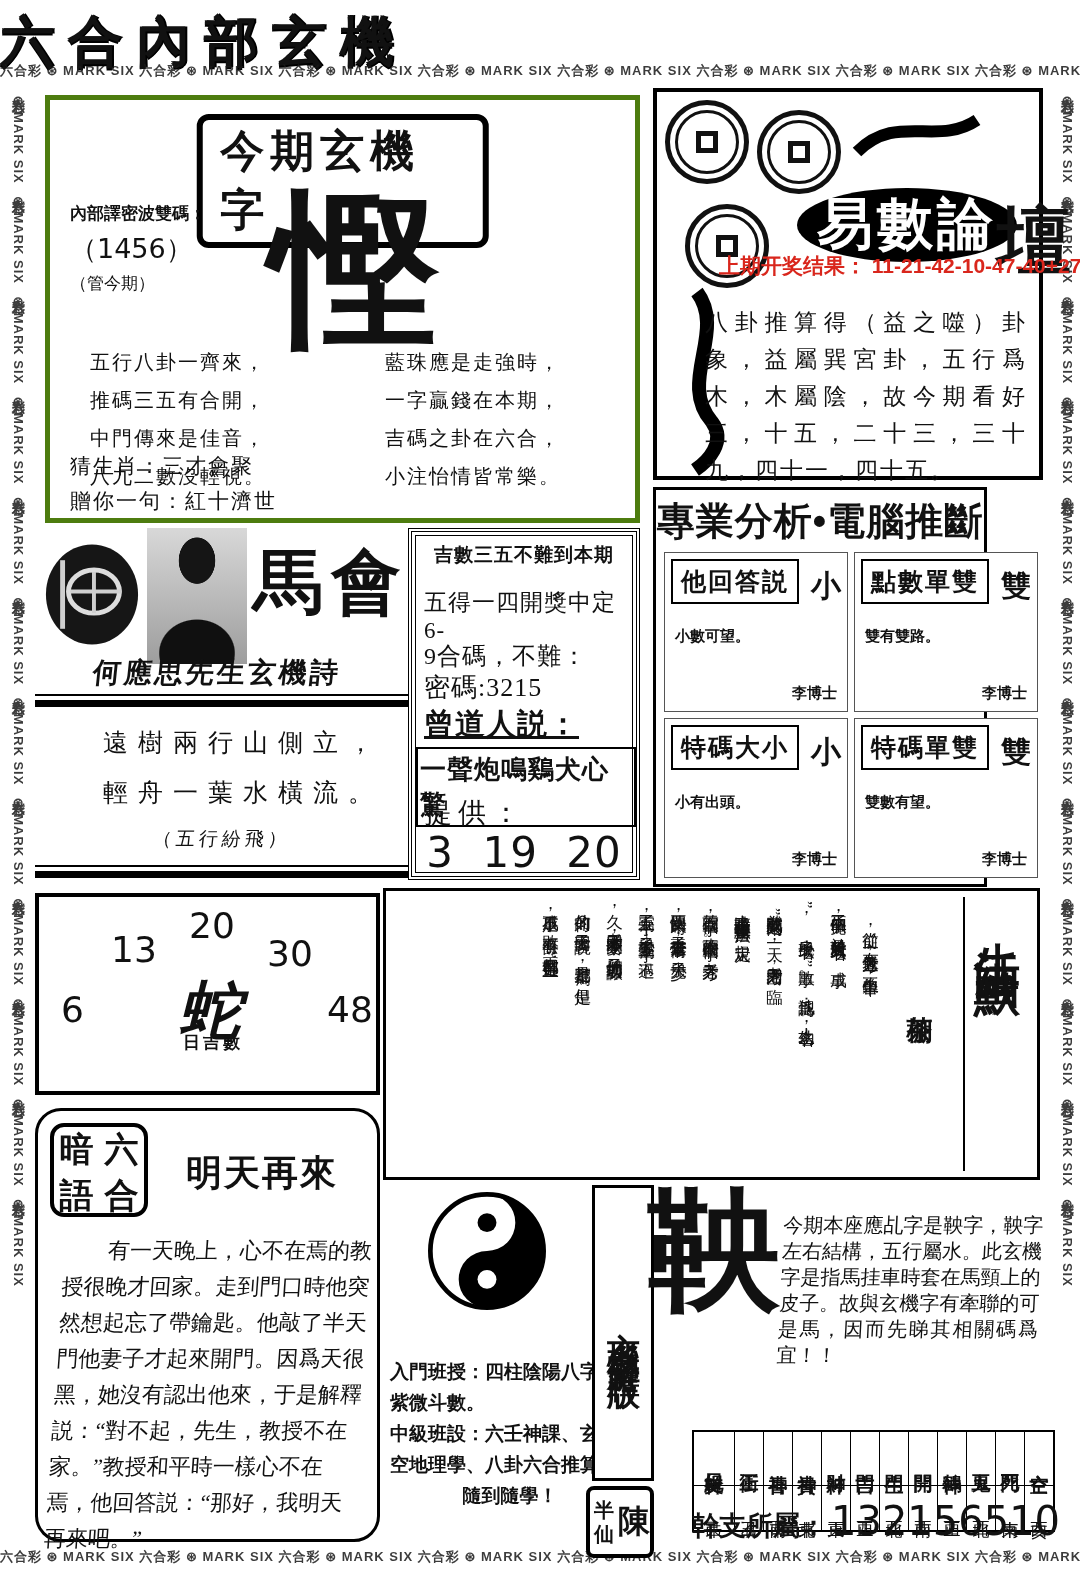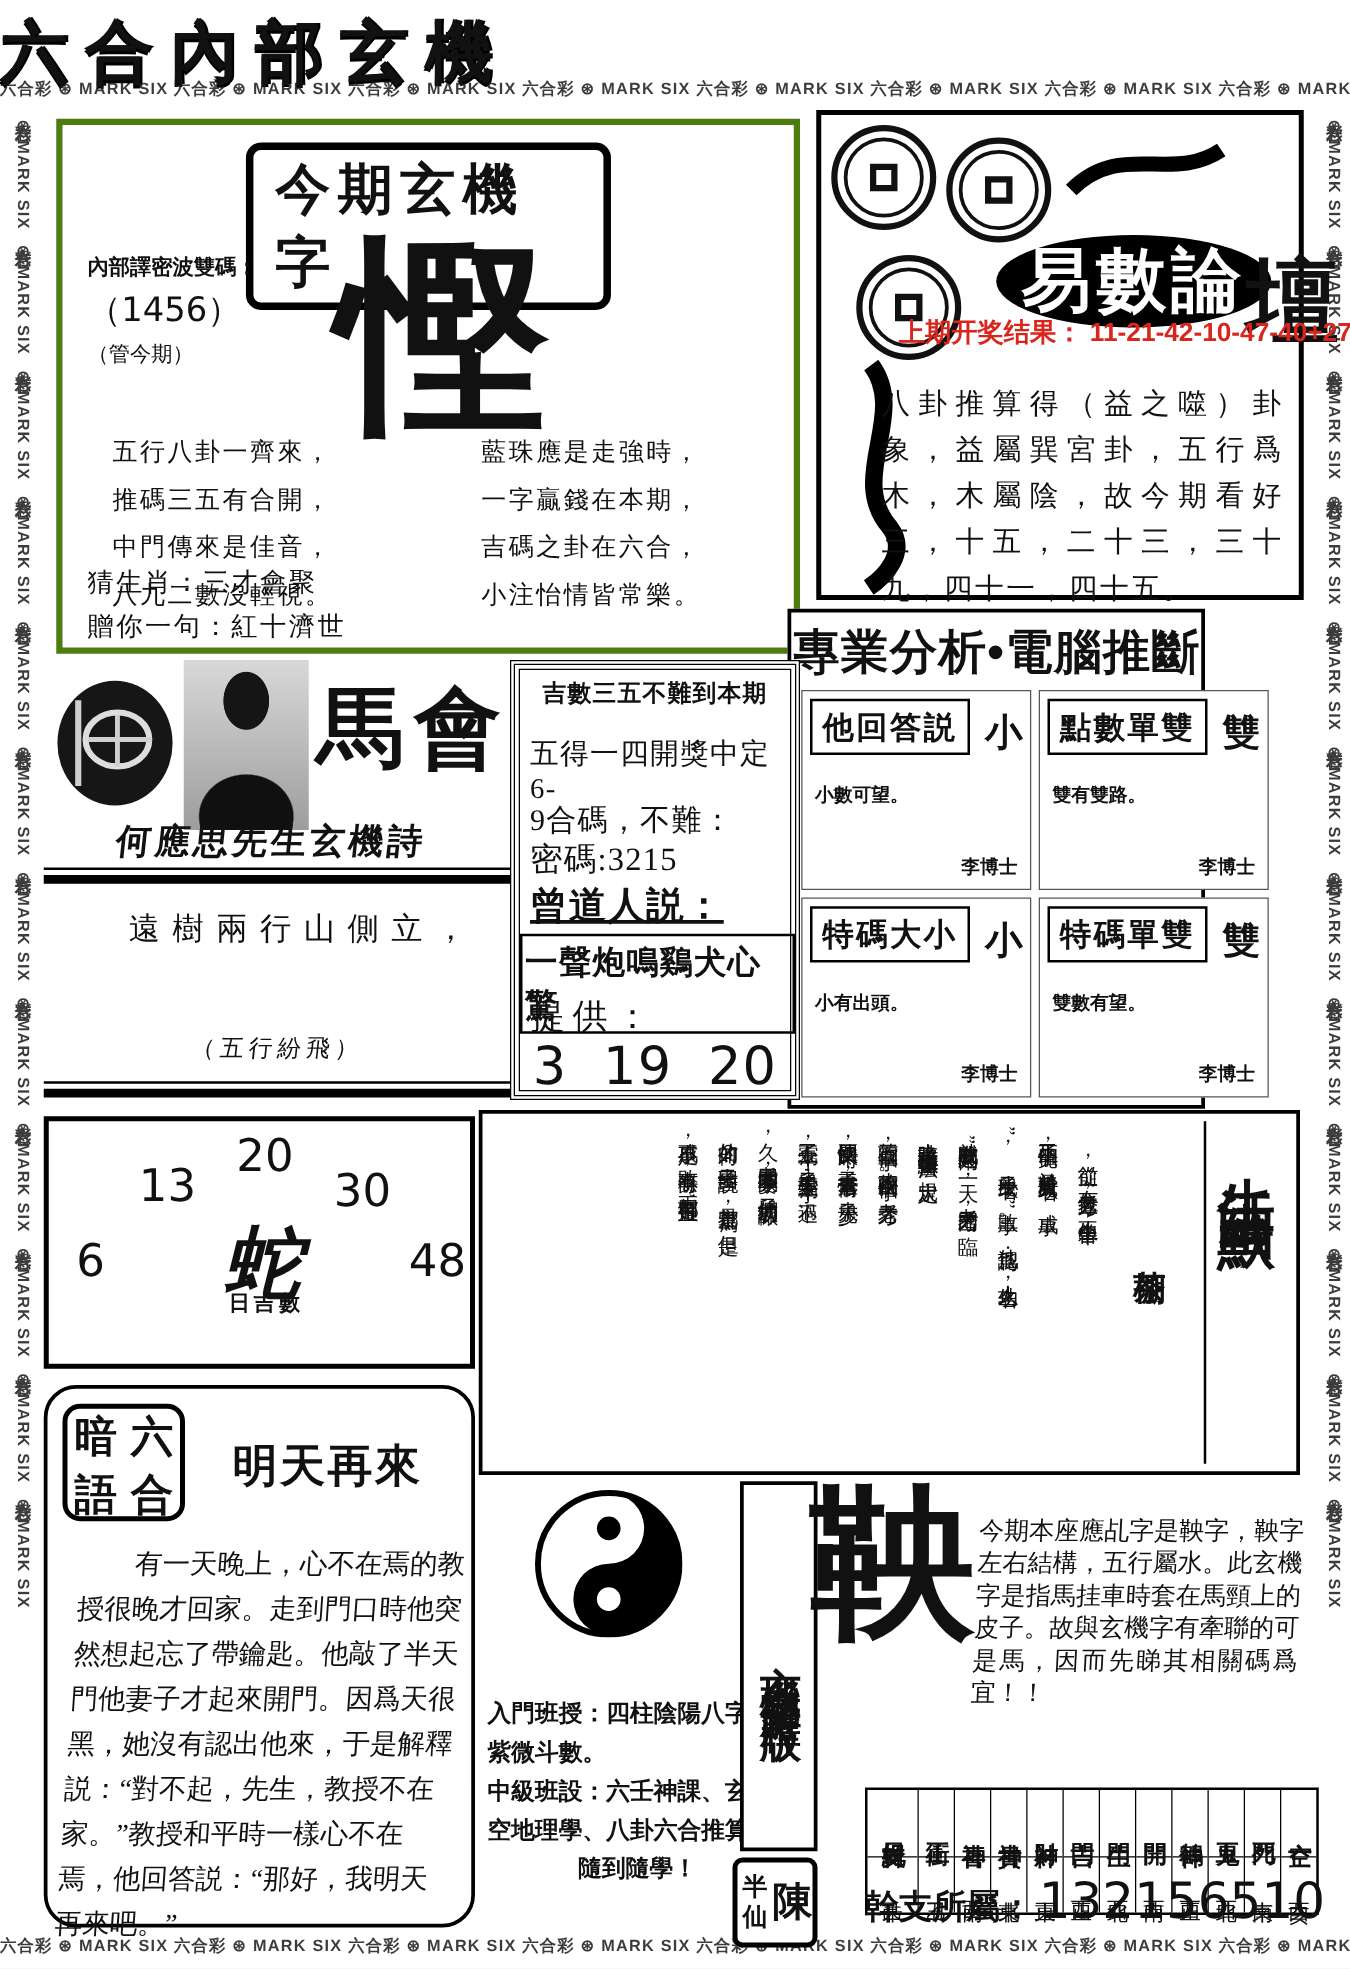--- a/index.html
+++ b/index.html
@@ -106,21 +106,21 @@
     </svg>
     <div class="oval" style="left:140px;top:96px;width:220px;height:74px;font-size:56px;letter-spacing:4px">易數論</div>
     <div class="abs" style="left:340px;top:100px;font-size:74px;font-weight:900">壇</div>
     <div class="abs sans" style="left:62px;top:160px;font-size:21px;font-weight:bold;white-space:nowrap">
       <span class="red">上期开奖结果：</span>
       <span class="red">11-21-42-10-47-40+27</span>
     </div>
     <div class="abs" style="left:48px;top:212px;width:322px;font-size:23px;line-height:37px;letter-spacing:2px;text-align:justify">八卦推算得（益之噬）卦象，益屬巽宮卦，五行爲木，木屬陰，故今期看好三，十五，二十三，三十九，四十一，四十五。</div>
   </div>
 
-  <div class="bx b3" style="left:630px;top:487px;width:334px;height:400px">
+  <div class="bx b3" style="left:653px;top:487px;width:334px;height:400px">
     <div style="text-align:center;font-family:'Liberation Sans',sans-serif;font-weight:900;font-size:38px;letter-spacing:1px;margin-top:6px">專業分析•電腦推斷</div>
     <div class="abs" style="left:8px;top:62px;display:grid;grid-template-columns:184px 184px;grid-auto-rows:160px;gap:6px">
       <div class="pcell">
         <div style="margin:6px 0 0 6px"><span class="ptitle">他回答説</span><span class="ppick">小</span></div>
         <div class="pnote">小數可望。</div>
         <div class="psign">李博士</div>
       </div>
       <div class="pcell">
         <div style="margin:6px 0 0 6px"><span class="ptitle">點數單雙</span><span class="ppick">雙</span></div>
         <div class="pnote">雙有雙路。</div>
@@ -145,20 +145,21 @@
       <ellipse cx="52" cy="50" rx="26" ry="22" fill="none" stroke="#ddd" stroke-width="5"></ellipse>
       <line x1="20" y1="18" x2="20" y2="88" stroke="#cfcfcf" stroke-width="5"></line>
       <line x1="28" y1="50" x2="80" y2="50" stroke="#cfcfcf" stroke-width="4"></line>
       <line x1="52" y1="30" x2="52" y2="72" stroke="#cfcfcf" stroke-width="4"></line>
     </svg>
     <div class="photo" style="left:112px;top:0;width:100px;height:136px"></div>
     <div class="abs" style="left:218px;top:8px;font-family:'Liberation Sans',sans-serif;font-weight:900;font-size:70px;letter-spacing:8px">馬會</div>
     <div class="abs" style="left:58px;top:126px;font-size:28px;font-weight:bold;transform:skewX(-6deg);letter-spacing:3px">何應思先生玄機詩</div>
     <div class="rule" style="top:166px"></div>
     <div class="abs" style="left:68px;top:198px;font-size:25px;letter-spacing:10px">遠樹兩行山側立，</div>
+    <div class="abs" style="left:68px;top:248px;font-size:25px;letter-spacing:10px">輕舟一葉水橫流。</div>
     <div class="abs" style="left:118px;top:298px;font-size:19px;letter-spacing:4px;transform:skewX(-6deg)">（五行紛飛）</div>
     <div class="rule" style="top:337px"></div>
   </div>
 
   <div class="bx" style="left:408px;top:528px;width:232px;height:352px;border:4px double #000;outline:1px solid #000;outline-offset:-8px">
     <div class="lline" style="top:10px;left:0;width:100%;text-align:center;font-size:19px;font-weight:bold">吉數三五不難到本期</div>
     <div class="lline" style="top:55px;font-size:23px">五得一四開獎中定6-</div>
     <div class="lline" style="top:108px;font-size:24px">9合碼，不難：</div>
     <div class="lline" style="top:138px;font-size:26px">密碼:3215</div>
     <div class="lline" style="top:172px;font-size:30px;font-weight:900;font-family:'Liberation Sans',sans-serif;text-decoration:underline">曾道人説：</div>

